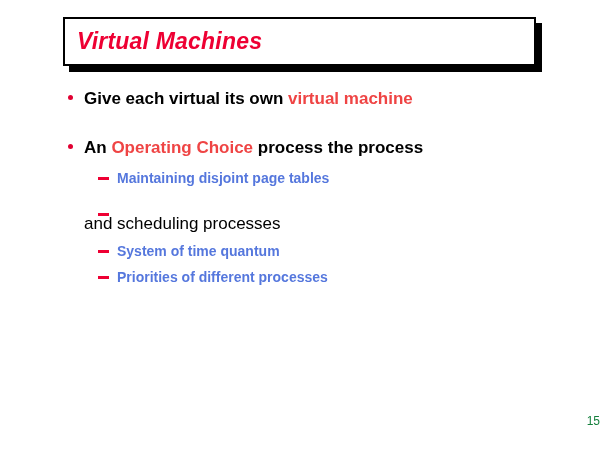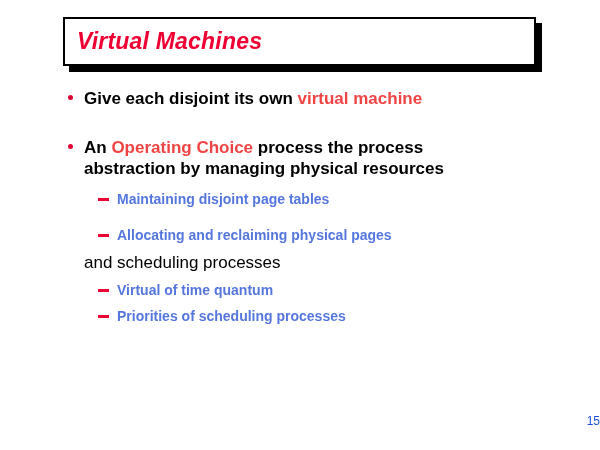--- a/index.html
+++ b/index.html
@@ -119,84 +119,82 @@
   .sp-5  { height: 8px; }
   .sp-6  { height: 8px; }
   .sp-7  { height: 8px; }
   .sp-8  { height: 8px; }
 
   .page-number {
     position: absolute;
     right: 14px;
     bottom: 22px;
     font-size: 12px;
-    color: #1d4ed8;
+    color: #15803d;
     font-weight: normal;
   }
 </style>
 </head>
 <body>
 
 <div id="slide">
 
   <div class="title-wrap">
     <div class="title-shadow"></div>
     <div class="title-box">
       <div class="title-text">Virtual Machines</div>
     </div>
   </div>
 
   <div class="body">
 
     <div class="l1">
       <span class="dot"></span>
-      <span>Give each disjoint its own </span><span class="green">virtual machine</span>
+      <span>Give each virtual its own </span><span class="green">virtual machine</span>
     </div>
 
     <div class="sp-1"></div>
 
     <div class="l1">
       <span class="dot"></span>
       <span>An </span><span class="green">Operating Choice</span><span> process the process</span><br>
-      <span>abstraction by managing physical resources</span>
     </div>
 
     <div class="sp-2"></div>
 
     <div class="l2">
       <span class="dash"></span>
       <span>Maintaining disjoint page tables</span>
     </div>
 
     <div class="sp-3"></div>
 
 
     <div class="sp-4"></div>
 
     <div class="l2">
       <span class="dash"></span>
-      <span>Allocating and reclaiming physical pages</span>
     </div>
 
     <div class="sp-5"></div>
 
     <div class="plain">and scheduling processes</div>
 
     <div class="sp-6"></div>
 
     <div class="l2">
       <span class="dash"></span>
-      <span>Virtual of time quantum</span>
+      <span>System of time quantum</span>
     </div>
 
     <div class="sp-7"></div>
 
     <div class="l2">
       <span class="dash"></span>
-      <span>Priorities of scheduling processes</span>
+      <span>Priorities of different processes</span>
     </div>
 
     <div class="sp-8"></div>
 
 
   </div>
 
   <div class="page-number">15</div>
 
 </div>

